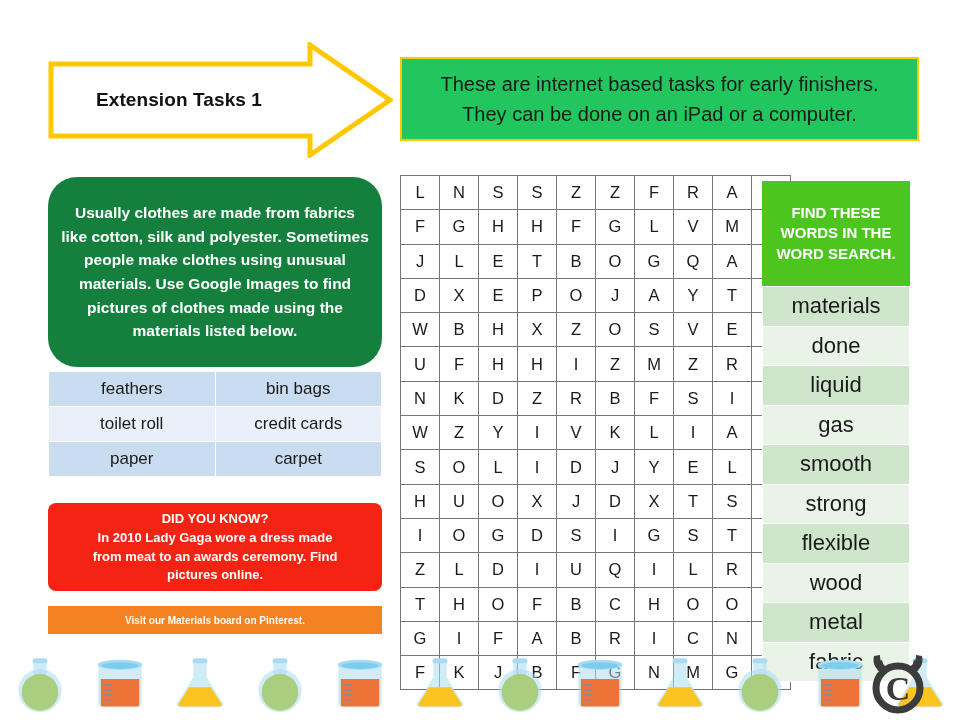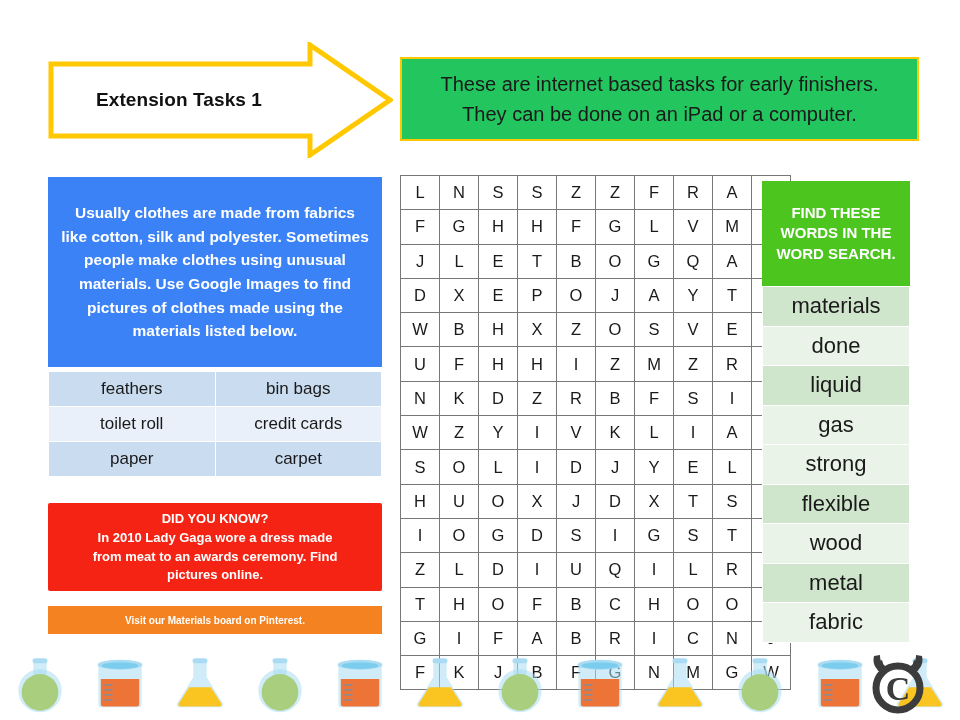--- a/index.html
+++ b/index.html
@@ -18,40 +18,40 @@
   
   #intro-box{
     position:absolute;left:400px;top:57px;width:515px;height:80px;
     border:2px solid #FFC800;background:#22c55e;
     display:flex;flex-direction:column;align-items:center;justify-content:center;
     font-size:20px;color:#1a1a1a;line-height:1.5;text-align:center;
   }
   
   #blue-panel{
     position:absolute;left:48px;top:177px;width:334px;height:190px;
-    background:#3b82f6;color:#ffffff;font-weight:bold;font-size:15.5px;
+    background:#15803d;color:#ffffff;font-weight:bold;font-size:15.5px;
     line-height:1.52;text-align:center;
     display:flex;align-items:center;justify-content:center;
-    padding:0 12px;box-sizing:border-box;
+    padding:0 12px;box-sizing:border-box;border-radius:29px;
   }
   
   #materials-table{
     position:absolute;left:48px;top:371px;width:334px;
     border-collapse:collapse;table-layout:fixed;
   }
   #materials-table td{
     height:32px;text-align:center;font-size:17px;color:#1a1a1a;
     border:1px solid #ffffff;
   }
   .mrow-a td{background:#C9DCF0;}
   .mrow-b td{background:#E9F0FA;}
   
   #fact-box{
     position:absolute;left:48px;top:503px;width:334px;height:88px;
-    background:#F42314;border-radius:2px;color:#ffffff;
+    background:#F42314;border-radius:8px;color:#ffffff;
     font-weight:bold;font-size:13px;line-height:1.42;text-align:center;
     display:flex;flex-direction:column;align-items:center;justify-content:center;
     padding:4px 10px;box-sizing:border-box;
   }
   #fact-title{margin-bottom:1px;}
   
   #pinterest-bar{
     position:absolute;left:48px;top:606px;width:334px;height:28px;
     background:#F58220;color:#ffffff;font-weight:bold;font-size:10px;
     display:flex;align-items:center;justify-content:center;
@@ -334,20 +334,23 @@
         </tr>
         <tr class="wrow-b">
           <td>done</td>
         </tr>
         <tr class="wrow-a">
           <td>liquid</td>
         </tr>
         <tr class="wrow-b">
           <td>gas</td>
         </tr>
+        <tr class="wrow-a">
+          <td>smooth</td>
+        </tr>
         <tr class="wrow-b">
           <td>strong</td>
         </tr>
         <tr class="wrow-a">
           <td>flexible</td>
         </tr>
         <tr class="wrow-b">
           <td>wood</td>
         </tr>
         <tr class="wrow-a">

